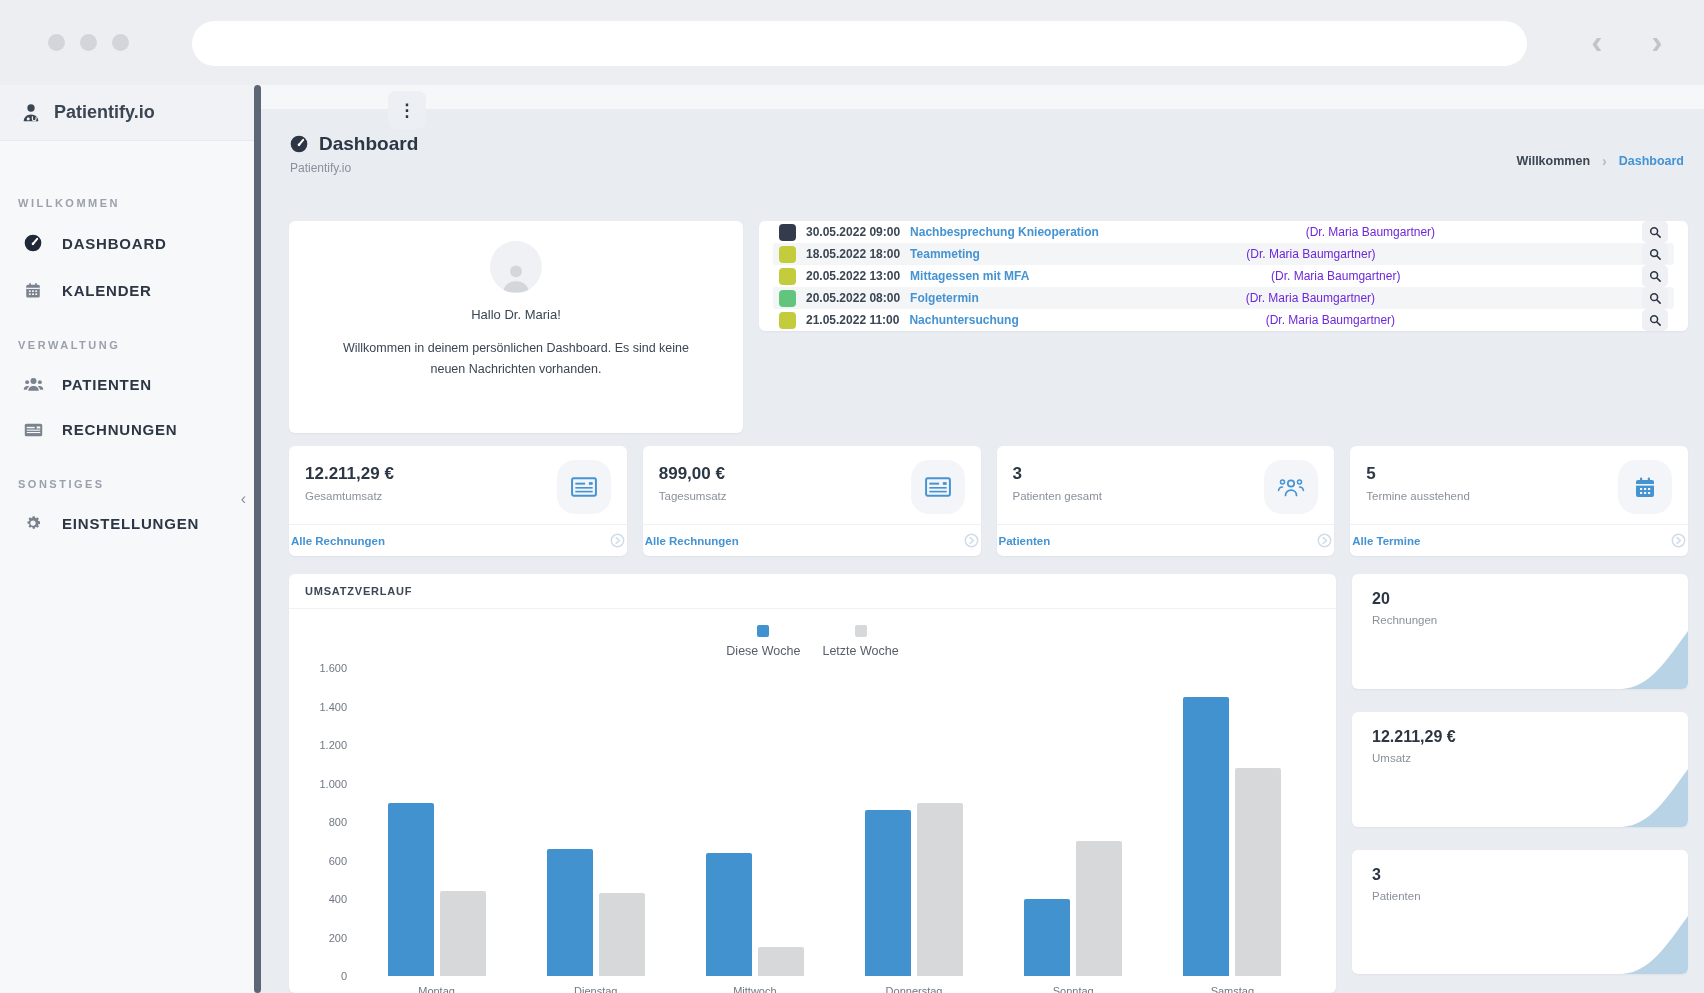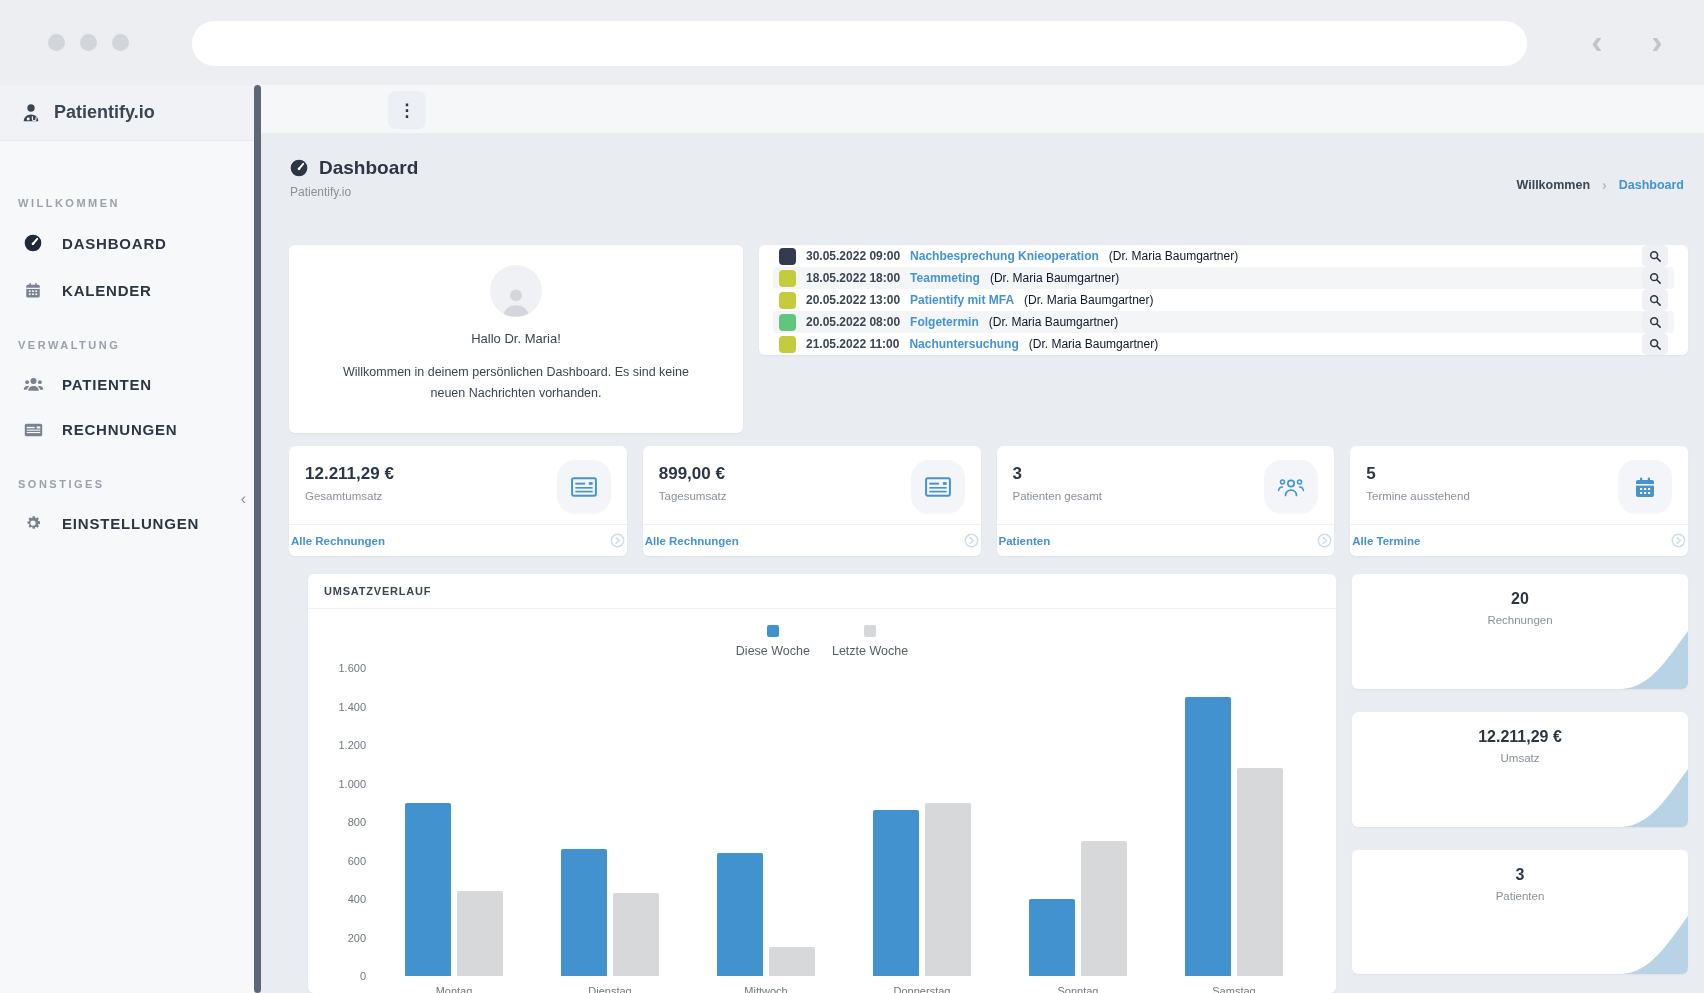--- a/index.html
+++ b/index.html
@@ -38,66 +38,66 @@
   .page-subtitle { font-size:12px; color:#8a919b; margin-top:6px; margin-left:1px; }
   .breadcrumb { position:absolute; right:4px; top:44px; display:flex; align-items:center; gap:12px; font-size:12.5px; font-weight:bold; }
   .crumb-parent { color:#3b4653; }
   .crumb-sep { color:#b6bcc4; font-size:14px; }
   .crumb-current { color:#4493d3; cursor:pointer; }
 
   .card { background:#ffffff; border-radius:6px; box-shadow:0 1px 2px rgba(40,50,70,0.05); }
 
   
   .row1 { margin-top:40px; display:flex; gap:16px; align-items:flex-start; }
-  .welcome-card { width:454px; height:188px; padding:20px 40px; text-align:center; }
+  .welcome-card { width:454px; height:212px; padding:20px 40px; text-align:center; }
   .avatar { width:52px; height:52px; border-radius:50%; background:#f0f1f4; margin:0 auto 14px; display:flex; align-items:flex-end; justify-content:center; overflow:hidden; }
   .welcome-greeting { font-size:13px; color:#3b4653; margin-bottom:16px; }
   .welcome-message { font-size:12.5px; line-height:1.65; color:#3b4653; }
 
   .appt-card { flex:1; padding:0 14px; }
   .appt-row { display:flex; align-items:center; height:22px; font-size:12px; gap:10px; padding:0 6px; border-radius:3px; }
   .appt-row:nth-child(even) { background:#f4f5f7; }
   .appt-square { width:17px; height:17px; border-radius:4px; flex-shrink:0; }
   .appt-dt { font-weight:bold; color:#3b4653; white-space:nowrap; }
   .appt-title { color:#4493d3; font-weight:bold; cursor:pointer; white-space:nowrap; }
-  .appt-doc { color:#0f172a; white-space:nowrap; flex:1; }
+  .appt-doc { color:#6d28d9; white-space:nowrap; flex:1;text-align:center; }
   .appt-zoom { width:26px; height:22px; background:#eef0f4; border:none; border-radius:5px; display:flex; align-items:center; justify-content:center; cursor:pointer; }
 
   
   .row2 { margin-top:13px; display:flex; gap:16px; }
   .stat-card { flex:1; display:flex; flex-direction:column; }
   .stat-body { display:flex; justify-content:space-between; padding:14px 16px 10px; flex:1; }
   .stat-value { font-size:17px; font-weight:bold; color:#2c3644; margin-top:4px; }
   .stat-label { font-size:11.5px; color:#8a919b; margin-top:6px; }
   .stat-icon-box { width:54px; height:54px; border-radius:18px; background:#f3f5f8; display:flex; align-items:center; justify-content:center; }
   .stat-footer { border-top:1px solid #eef0f3; padding:8px 2px; display:flex; justify-content:space-between; align-items:center; }
   .stat-footer-link { font-size:11.5px; font-weight:bold; color:#4493d3; cursor:pointer; }
 
   
   .row3 { margin-top:18px; display:flex; gap:16px; }
-  .chart-card { flex:1; height:419px; display:flex; flex-direction:column;margin-left:19px; }
+  .chart-card { flex:1; height:419px; display:flex; flex-direction:column; }
   .chart-header { padding:11px 16px; font-size:11px; font-weight:bold; letter-spacing:0.8px; color:#3c4654; border-bottom:1px solid #f0f1f4; }
   .chart-body { flex:1; padding:0 24px 12px; display:flex; flex-direction:column; }
   .legend { display:flex; justify-content:center; gap:22px; margin:16px 0 10px; font-size:12.5px; color:#555e6a; }
   .legend-item { display:flex; align-items:center; gap:7px;flex-direction:column; }
   .legend-swatch { width:12px; height:12px; border-radius:2px; }
   .plot-row { display:flex; flex:1; }
   .y-axis { width:44px; position:relative; height:308px; }
   .ytick { position:absolute; right:10px; transform:translateY(-50%); font-size:11px; color:#707883; }
   .ytick:nth-child(1){top:0%} .ytick:nth-child(2){top:12.5%} .ytick:nth-child(3){top:25%}
   .ytick:nth-child(4){top:37.5%} .ytick:nth-child(5){top:50%} .ytick:nth-child(6){top:62.5%}
   .ytick:nth-child(7){top:75%} .ytick:nth-child(8){top:87.5%} .ytick:nth-child(9){top:100%}
   .bars-zone { flex:1; display:flex; justify-content:space-around; }
   .day-group { display:flex; flex-direction:column; align-items:center; }
   .bars { height:308px; display:flex; align-items:flex-end; gap:6px; }
   .bar { width:46px; border-radius:2px 2px 0 0; }
   .day-label { margin-top:9px; font-size:11px; color:#707883; }
 
   .right-col { width:336px; display:flex; flex-direction:column; gap:23px; }
-  .mini-card { height:115px; padding:16px 20px; position:relative; overflow:hidden;text-align:center; }
+  .mini-card { height:115px; padding:16px 20px; position:relative; overflow:hidden; }
   .mini-card:last-child { height:124px; }
   .mini-value { font-size:16px; font-weight:bold; color:#2c3644; }
   .mini-label { font-size:11.5px; color:#8a919b; margin-top:6px; }
   .mini-curve { position:absolute; right:0; bottom:0; }
 
   svg { display:block; }
 </style>
 </head>
 <body>
 
@@ -269,21 +269,21 @@
             <button class="appt-zoom">
                 <svg width="12" height="12" viewBox="0 0 14 14">
                   <circle cx="6" cy="6" r="4" fill="none" stroke="#2c3644" stroke-width="1.8"></circle>
                   <path d="M9 9 L13 13" stroke="#2c3644" stroke-width="1.8" stroke-linecap="round"></path>
                 </svg>
               </button>
           </div>
           <div class="appt-row">
             <span class="appt-square" style="background: rgb(195, 204, 61);"></span>
             <span class="appt-dt">20.05.2022 13:00</span>
-            <span class="appt-title">Patientify mit MFA</span>
+            <span class="appt-title">Mittagessen mit MFA</span>
             <span class="appt-doc">(Dr. Maria Baumgartner)</span>
             <button class="appt-zoom">
                 <svg width="12" height="12" viewBox="0 0 14 14">
                   <circle cx="6" cy="6" r="4" fill="none" stroke="#2c3644" stroke-width="1.8"></circle>
                   <path d="M9 9 L13 13" stroke="#2c3644" stroke-width="1.8" stroke-linecap="round"></path>
                 </svg>
               </button>
           </div>
           <div class="appt-row">
             <span class="appt-square" style="background: rgb(98, 197, 126);"></span>

